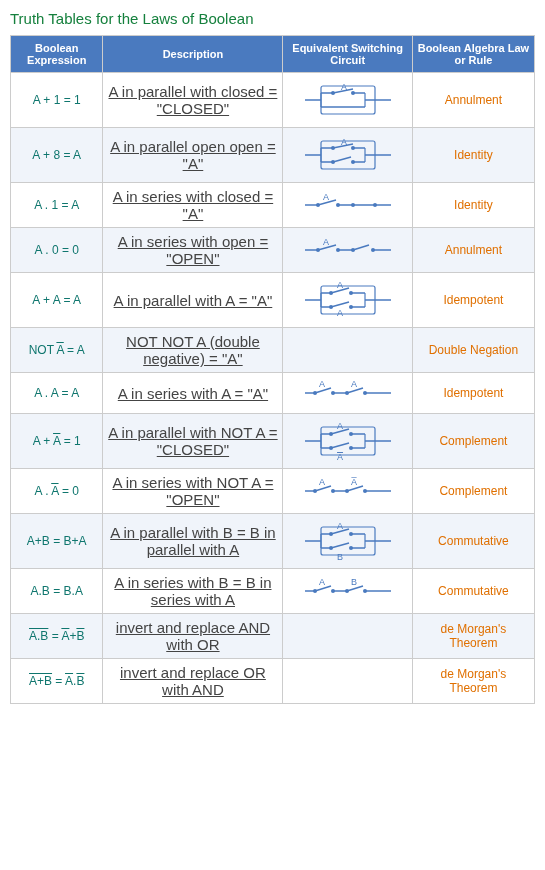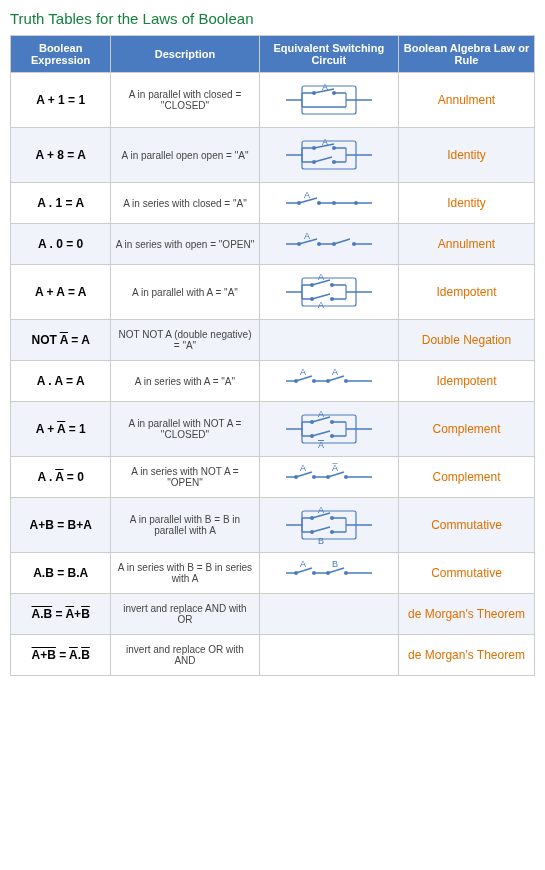--- a/index.html
+++ b/index.html
@@ -36,31 +36,32 @@
       vertical-align: middle;
       color: #444;
     }
     tr:nth-child(even) td {
       background: #f0f4fa;
     }
     tr:nth-child(odd) td {
       background: #fff;
     }
     .expr {
-      color: #000000;
-      font-weight: bold;
+      color: #0f766e;
+      font-weight: normal;
       font-size: 12px;
     }
     .law {
       color: #e07000;
       font-size: 12px;
     }
     .desc {
-      font-size: 10px;
+      font-size: 15px;
       color: #444;
+      text-decoration: underline;
     }
     
     svg {
       display: block;
       margin: auto;
     }
   </style>
 </head>
 <body>
 

